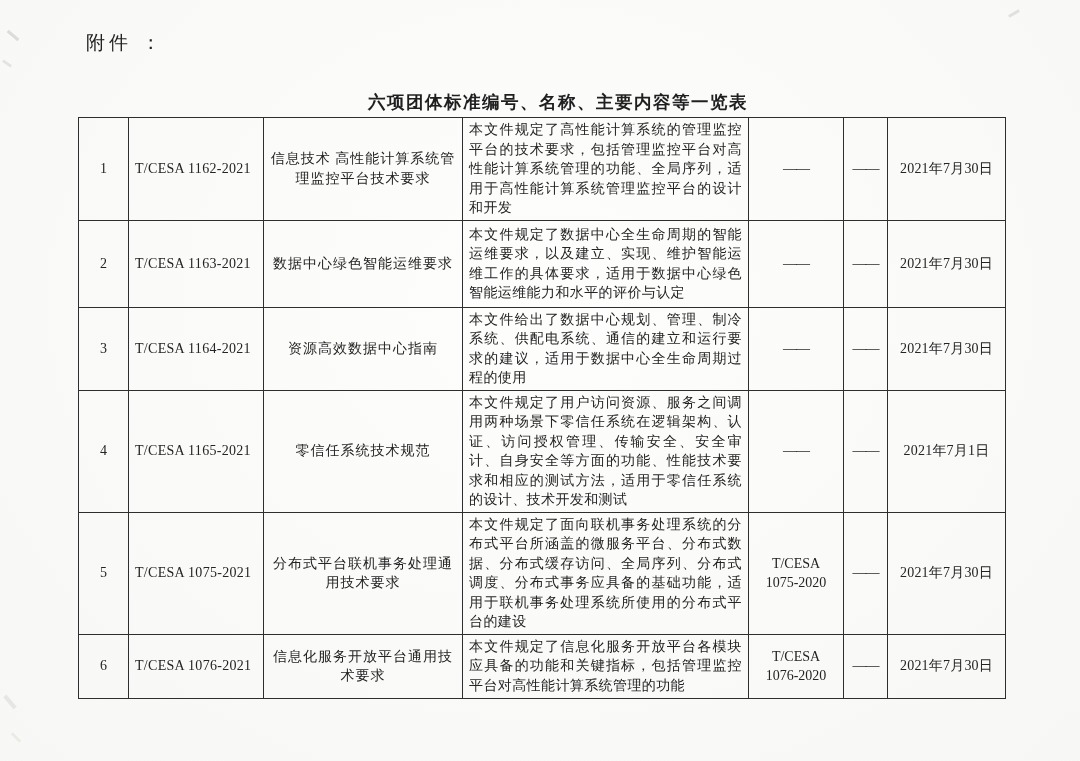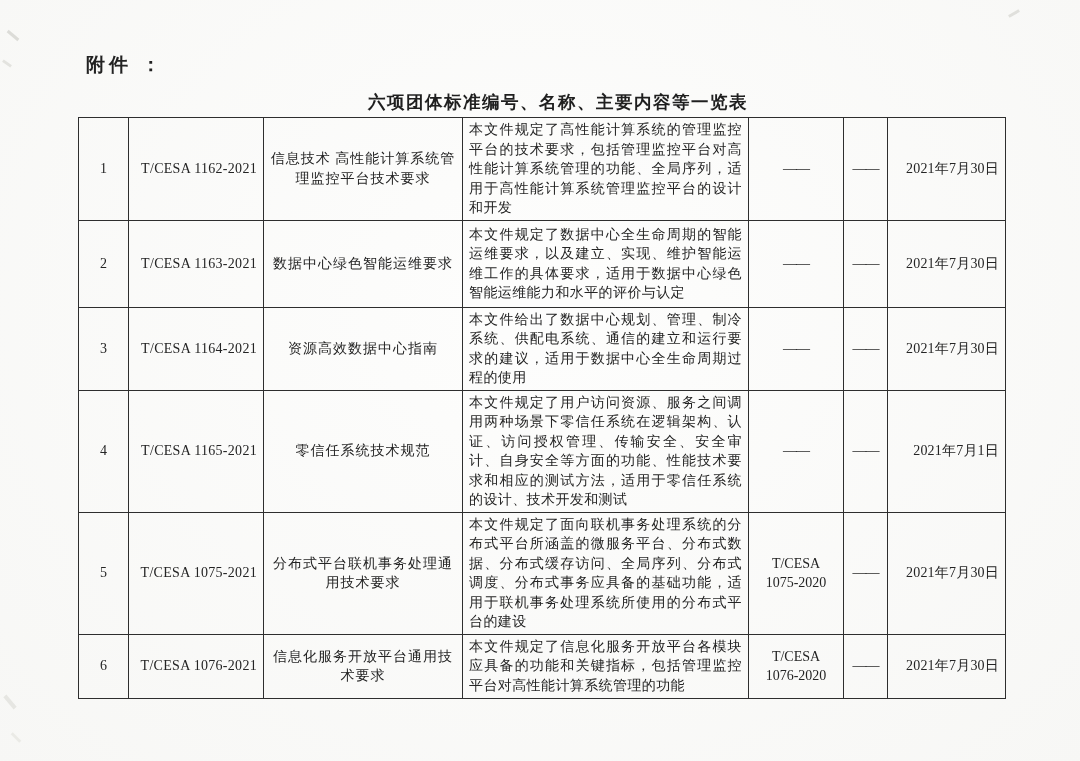--- a/index.html
+++ b/index.html
@@ -8,21 +8,21 @@
     background:#fbfbf9;
     font-family:"Liberation Serif","DejaVu Serif",serif;
     color:#2b2b2b;
   }
   .paper-noise{position:absolute;inset:0;background:
     radial-gradient(ellipse at 50% 40%, rgba(255,255,255,.6), rgba(0,0,0,.015));
     pointer-events:none;}
   .attachment-label{
     position:absolute;left:86px;top:30px;
     font-family:"Liberation Sans","DejaVu Sans",sans-serif;
-    font-weight:bold;font-size:19px;letter-spacing:4px;color:#222;margin-top:22px;
+    font-weight:normal;font-size:19px;letter-spacing:4px;color:#222;
   }
   .doc-title{
     position:absolute;left:0;top:90px;width:1080px;text-align:center;
     font-family:"Liberation Sans","DejaVu Sans",sans-serif;
     font-weight:bold;font-size:17.5px;letter-spacing:1.5px;color:#1f1f1f;padding-left:18px;
   }
   table.std-table{
     position:absolute;left:78px;top:117px;
     border-collapse:collapse;table-layout:fixed;width:927px;
   }
@@ -42,26 +42,26 @@
     background:transparent;
   }
   tr.rh{height:42px}
   tr.r1{height:100px}
   tr.r2{height:87px}
   tr.r3{height:80px}
   tr.r4{height:108px}
   tr.r5{height:115px}
   tr.r6{height:64px}
   td.c-seq{text-align:center;}
-  td.c-code{text-align:right;font-size:14.5px;letter-spacing:.3px;padding:2px 3px;}
+  td.c-code{text-align:left;font-size:14.5px;letter-spacing:.3px;padding:2px 3px;}
   td.c-name{text-align:center;padding:2px 8px;letter-spacing:1px;line-height:24px;}
   td.c-content{text-align:justify;text-justify:inter-ideograph;padding:2px 7px;letter-spacing:.4px;}
   td.c-replace{text-align:center;white-space:pre-line;padding:2px 2px;line-height:21px;}
   td.c-conv{text-align:center;padding:2px 1px;}
-  td.c-date{text-align:right;letter-spacing:.2px;padding:2px 3px;white-space:nowrap;font-size:13.5px;}
+  td.c-date{text-align:center;letter-spacing:.2px;padding:2px 3px;white-space:nowrap;font-size:13.5px;}
   .dash{letter-spacing:-1px;color:#2a2a2a;}
   
   .artifact{position:absolute;pointer-events:none;}
   .a1{left:6px;top:34px;width:14px;height:3px;background:#dcdcd8;transform:rotate(40deg);}
   .a2{left:2px;top:62px;width:10px;height:3px;background:#e3e3df;transform:rotate(35deg);}
   .a3{left:1008px;top:12px;width:12px;height:3px;background:#e0e0dc;transform:rotate(-30deg);}
   .a4{left:2px;top:700px;width:16px;height:4px;background:#e6e6e2;transform:rotate(50deg);}
   .a5{left:10px;top:736px;width:12px;height:3px;background:#eaeae6;transform:rotate(45deg);}
 </style>
 </head>

